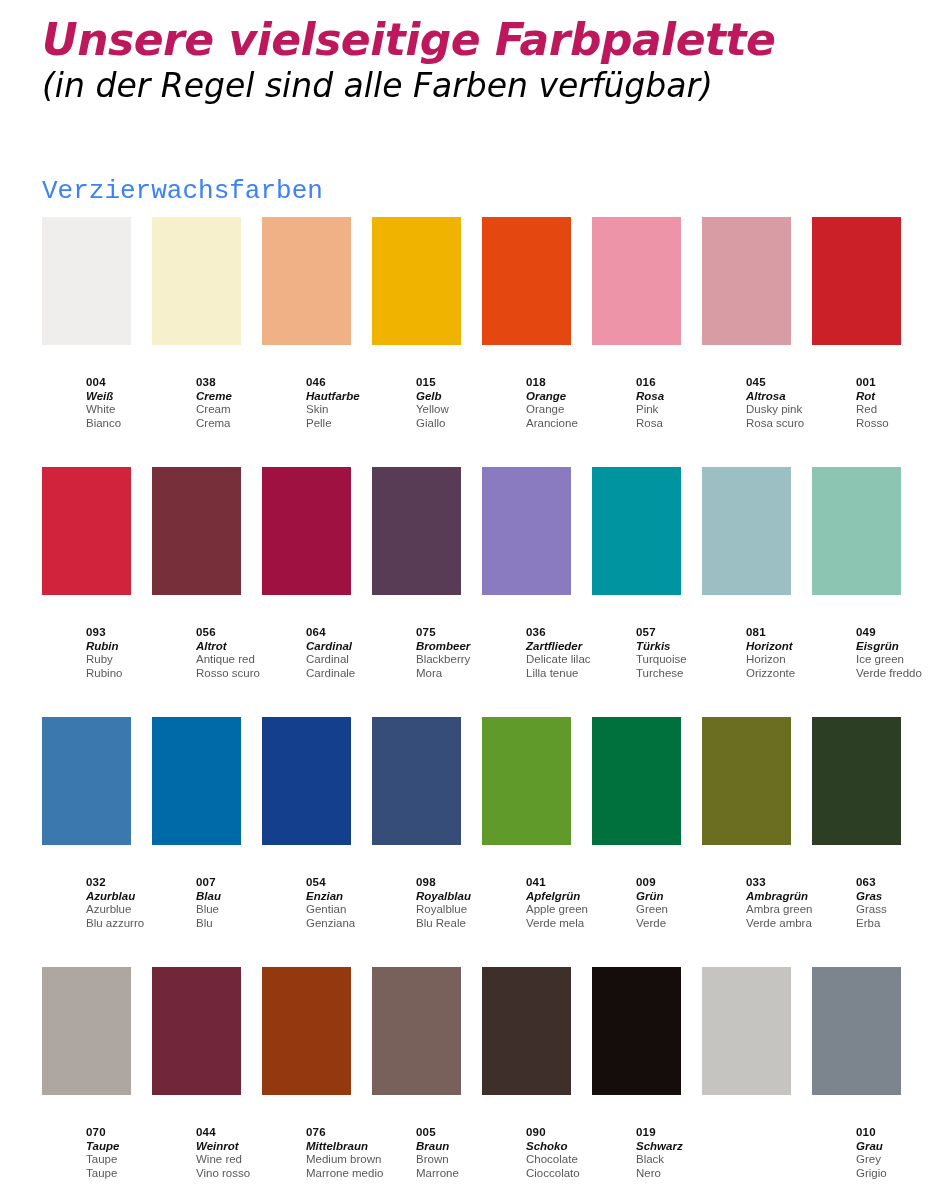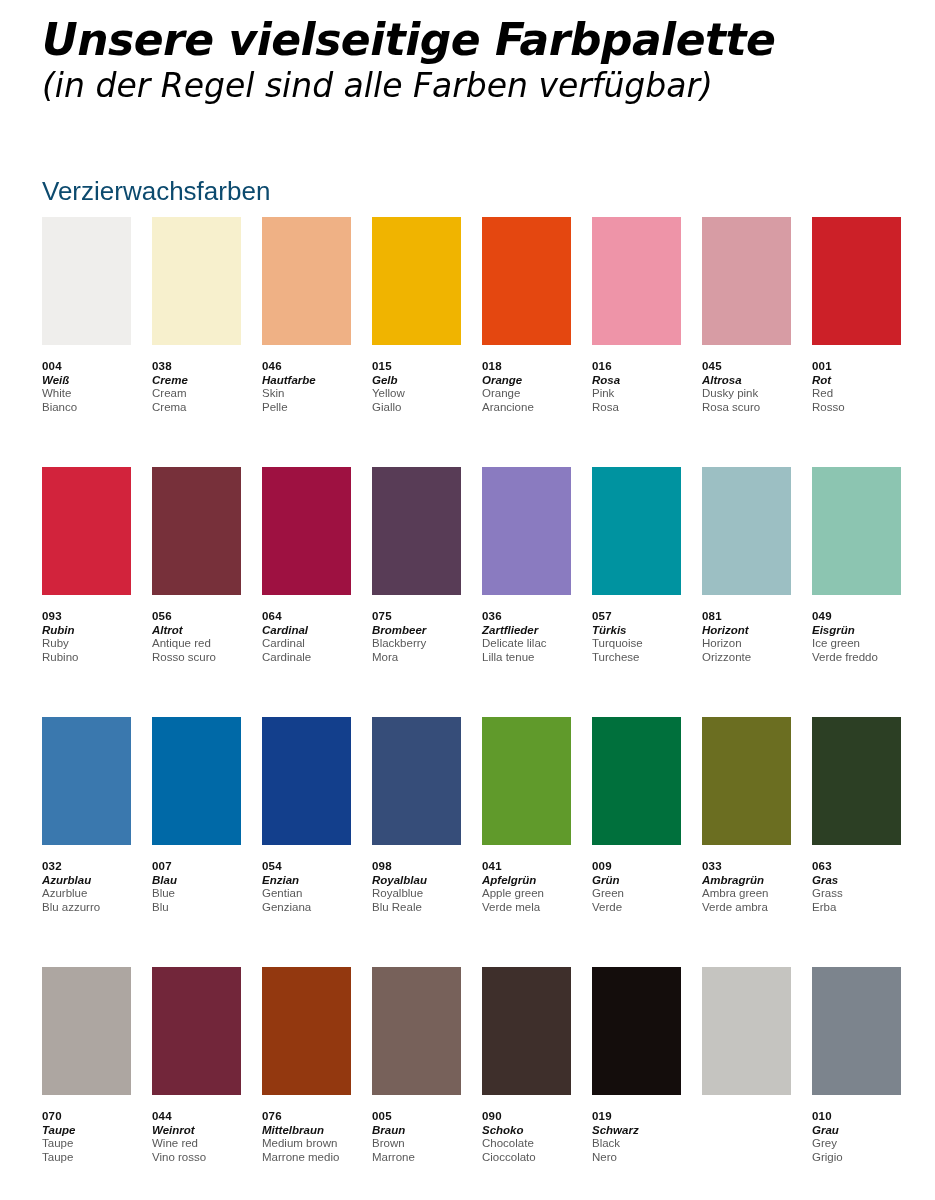--- a/index.html
+++ b/index.html
@@ -24,21 +24,21 @@
     top: 14px;
     width: 860px;
   }
   .main-title {
     font-family: "DejaVu Sans", sans-serif;
     font-size: 44px;
     line-height: 52px;
     font-weight: 700;
     font-style: italic;
     letter-spacing: -0.5px;
-    color: #000000;
+    color: #be185d;
     margin: 0;
     white-space: nowrap;
   }
   .sub-title {
     font-family: "DejaVu Sans", sans-serif;
     font-size: 33px;
     line-height: 32px;
     font-weight: 400;
     font-style: italic;
     color: #000000;
@@ -47,25 +47,25 @@
   }
 
   
   .section {
     position: absolute;
     left: 42px;
     top: 176px;
     width: 860px;
   }
   .section-title {
-    font-family: Liberation Sans, sans-serif;
+    font-family: Liberation Mono, monospace;
     font-size: 26px;
     line-height: 30px;
     font-weight: 400;
-    color: #0c4a6e;
+    color: #3b82f6;
     margin: 0 0 11px 0;
     white-space: nowrap;
   }
 
   
   .swatch-grid {
     display: grid;
     grid-template-columns: repeat(8, 89px);
     column-gap: 21px;
     row-gap: 0;
@@ -74,21 +74,22 @@
     width: 89px;
     height: 250px;
     box-sizing: border-box;
   }
   .swatch-chip {
     width: 89px;
     height: 128px;
     display: block;
   }
   .swatch-meta {
-    padding-top: 14px;
+    padding-top: 30px;
+    margin-left: 44px;
   }
   .swatch-code {
     font-family: "Liberation Sans", sans-serif;
     font-size: 11.5px;
     line-height: 14px;
     font-weight: 700;
     color: #111111;
     letter-spacing: 0.2px;
     white-space: nowrap;
   }

